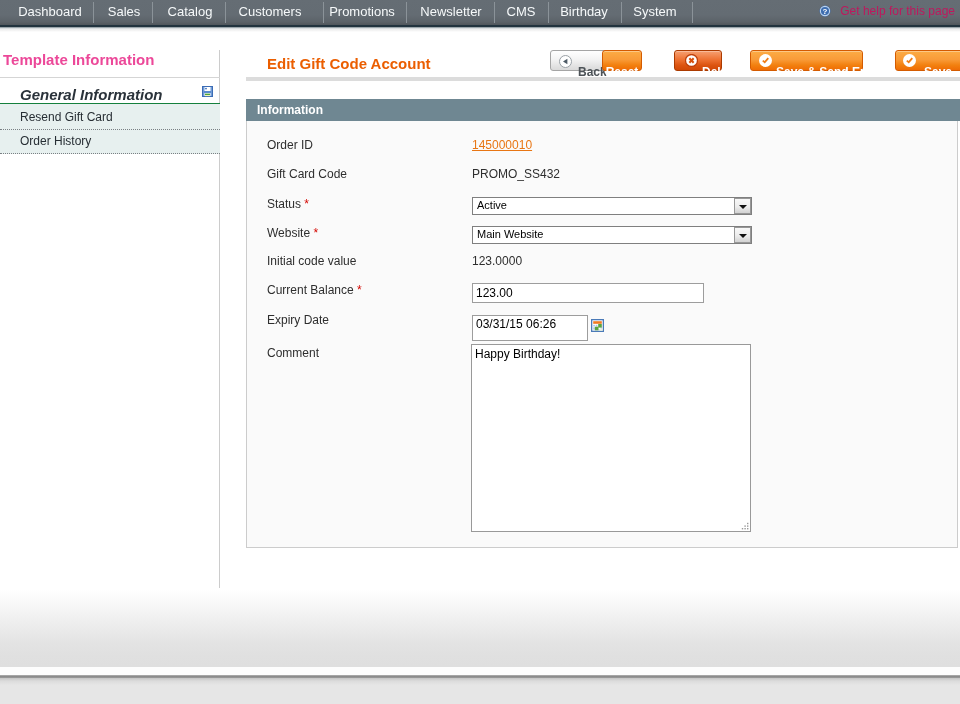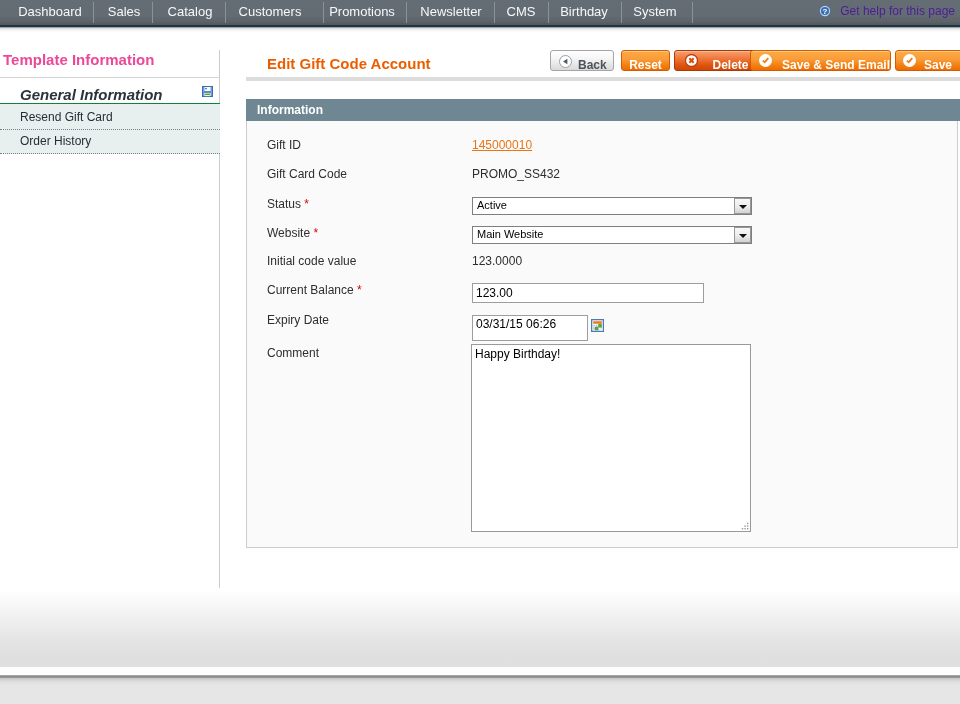--- a/index.html
+++ b/index.html
@@ -7,51 +7,51 @@
   font-family:"Liberation Sans", sans-serif; position:relative; }
 .abs { position:absolute; }
 
 
 #nav { position:absolute; left:0; top:0; width:960px; height:25px;
   background:linear-gradient(180deg,#656d74 0%,#646c73 60%,#5b6268 88%,#50565b 100%); }
 #navline { position:absolute; left:0; top:25px; width:960px; height:2px; background:#21333e; }
 #navline2 { position:absolute; left:0; top:27px; width:960px; height:5px; background:linear-gradient(180deg,#7c8a92 0%,#e9ebeb 35%,#f2f2f2 65%,#ffffff 100%); }
 .navsep { position:absolute; top:2px; height:21px; width:1px; background:#8b9399; }
 .navitem { position:absolute; top:0; height:23px; line-height:23px; font-size:13px; color:#f6f9fa; transform:translateX(-50%); white-space:nowrap; }
-#help { position:absolute; top:0; height:23px; line-height:23px; right:5px; font-size:12px; color:#4c1d95; }
+#help { position:absolute; top:0; height:23px; line-height:23px; right:5px; font-size:12px; color:#be185d; }
 #helpico { position:absolute; top:5px; right:129px; }
 
 
 #sidebar { position:absolute; left:0; top:50px; width:220px; height:538px;
   border-right:1px solid #ccc; }
 #sb-h3 { position:absolute; left:3px; top:51px; font-size:15px; font-weight:bold; color:#ec4899; }
 #sb-h3line { position:absolute; left:0; top:77px; width:220px; height:1px; background:#d5d5d5; }
 #sb-gen { position:absolute; left:20px; top:86px; font-size:15px; font-weight:bold; font-style:italic; color:#2a323a; }
 #sb-floppy { position:absolute; left:202px; top:86px; }
 .sb-item { position:absolute; left:0; width:220px; background:#e7f0ef; font-size:12px; color:#272e34; padding-left:20px; }
 #sb-i1 { top:103px; height:27px; border-top:1px solid #15803d; border-bottom:1px dotted #7a8084; line-height:26px; }
 #sb-i2 { top:130px; height:24px; border-bottom:1px dotted #7a8084; line-height:23px; }
 
 
 #title { position:absolute; left:267px; top:55px; font-size:15px; font-weight:bold; color:#eb5e00; }
 #band { position:absolute; left:246px; top:77px; width:714px; height:4px; background:#dcdcdc; }
 
 .btn { position:absolute; top:50px; height:21px; border-radius:3px; font-size:12px; font-weight:bold;
-  text-align:center; white-space:nowrap; line-height:17px; padding-top:6px; }
+  text-align:center; white-space:nowrap; line-height:17px; padding-top:13px; }
 .btn .ico { position:absolute; top:3px; }
 #btn-back { left:550px; width:64px; border:1px solid #a5a5a5; color:#4d5358; text-align:left;
   background:linear-gradient(180deg,#ffffff 0%,#f3f3f3 45%,#e2e2e2 80%,#dadada 100%); padding-left:27px; }
 .obtn { border:1px solid #d45b00; color:#fff; box-shadow:inset 0 1px 0 rgba(255,255,255,0.35);
   background:linear-gradient(180deg,#fcac45 0%,#f99b38 45%,#f2800f 75%,#ef6c05 100%); }
-#btn-reset { left:621px; width:49px; }
-#btn-delete { left:674px; width:86px; text-align:center; padding-left:27px;
+#btn-reset { left:602px; width:40px; }
+#btn-delete { left:674px; width:48px; text-align:right; padding-left:27px;
   border:1px solid #ab3a00; color:#fff;
   box-shadow:inset 0 1px 0 rgba(255,255,255,0.3);
   background:linear-gradient(180deg,#f6a072 0%,#ee7233 45%,#dc5410 75%,#d14806 100%); }
-#btn-sse { left:750px; width:141px; text-align:right; padding-left:25px; }
+#btn-sse { left:750px; width:113px; text-align:right; padding-left:25px; }
 #btn-save { left:895px; width:83px; text-align:left; padding-left:28px; }
 
 
 #phead { position:absolute; left:246px; top:99px; width:714px; height:22px; background:#6f8792;
   color:#fff; font-size:12px; font-weight:bold; line-height:22px; padding-left:11px; }
 #pbody { position:absolute; left:246px; top:121px; width:712px; height:427px;
   background:#fafafa; border:1px solid #ccc; border-top:none; }
 
 .lbl { position:absolute; left:267px; font-size:12px; color:#2e2e2e; }
 .req { color:#d40701; }
@@ -148,21 +148,21 @@
   </svg>Save &amp; Send Email</div>
 <div class="btn obtn" id="btn-save">
   <svg class="ico" width="13" height="13" viewBox="0 0 13 13" style="left:7px">
     <circle cx="6.5" cy="6.5" r="6.5" fill="#fff"></circle>
     <path d="M3.2 7.2 L4.3 5.9 L5.6 7.1 L8.6 3.6 L10 4.8 L5.8 9.6 Z" fill="#f07d16"></path>
   </svg>Save</div>
 
 <div id="phead">Information</div>
 <div id="pbody"></div>
 
-<div class="lbl" style="top:138px">Gift ID</div>
+<div class="lbl" style="top:138px">Order ID</div>
 <div class="val" style="top:138px"><a class="lnk" href="#">145000010</a></div>
 
 <div class="lbl" style="top:167px">Gift Card Code</div>
 <div class="val" style="top:167px">PROMO_SS432</div>
 
 <div class="lbl" style="top:197px">Status <span class="req">*</span></div>
 <div class="sel" style="top:197px">
     <span class="stxt">Active</span>
     <span class="sbtn"></span>
     <span class="sarr"></span>

